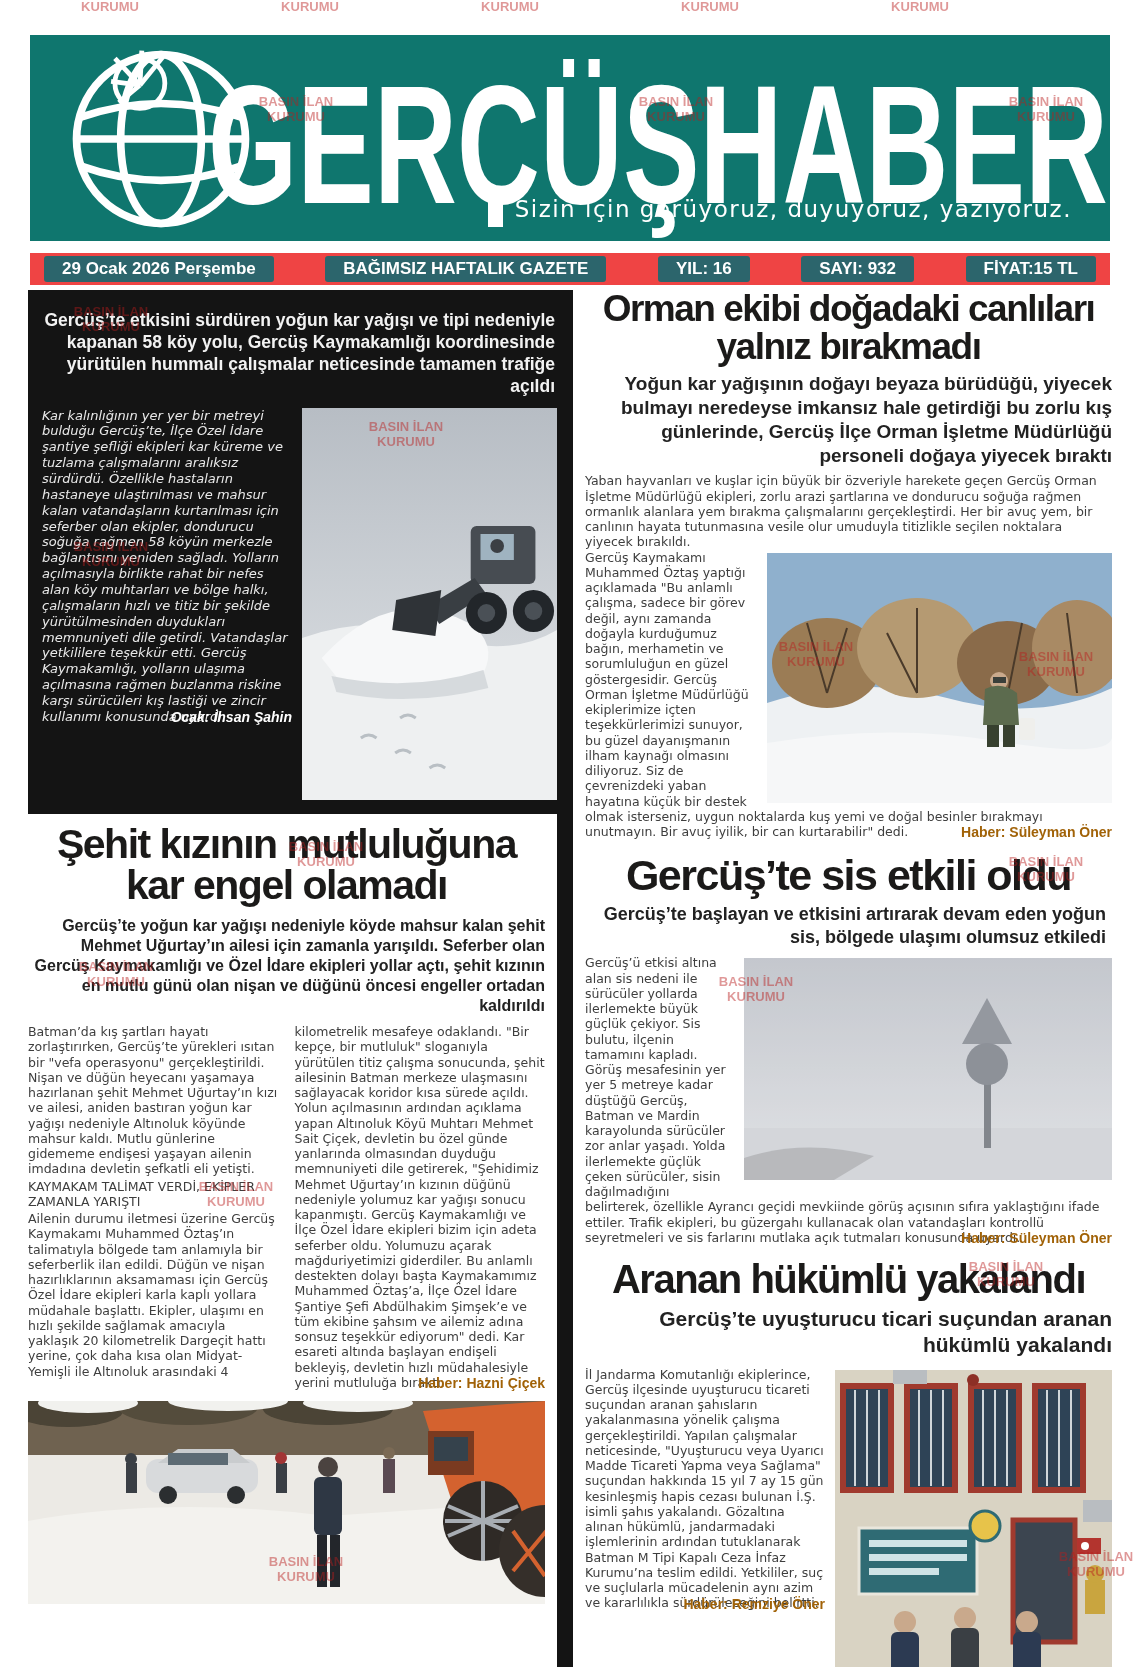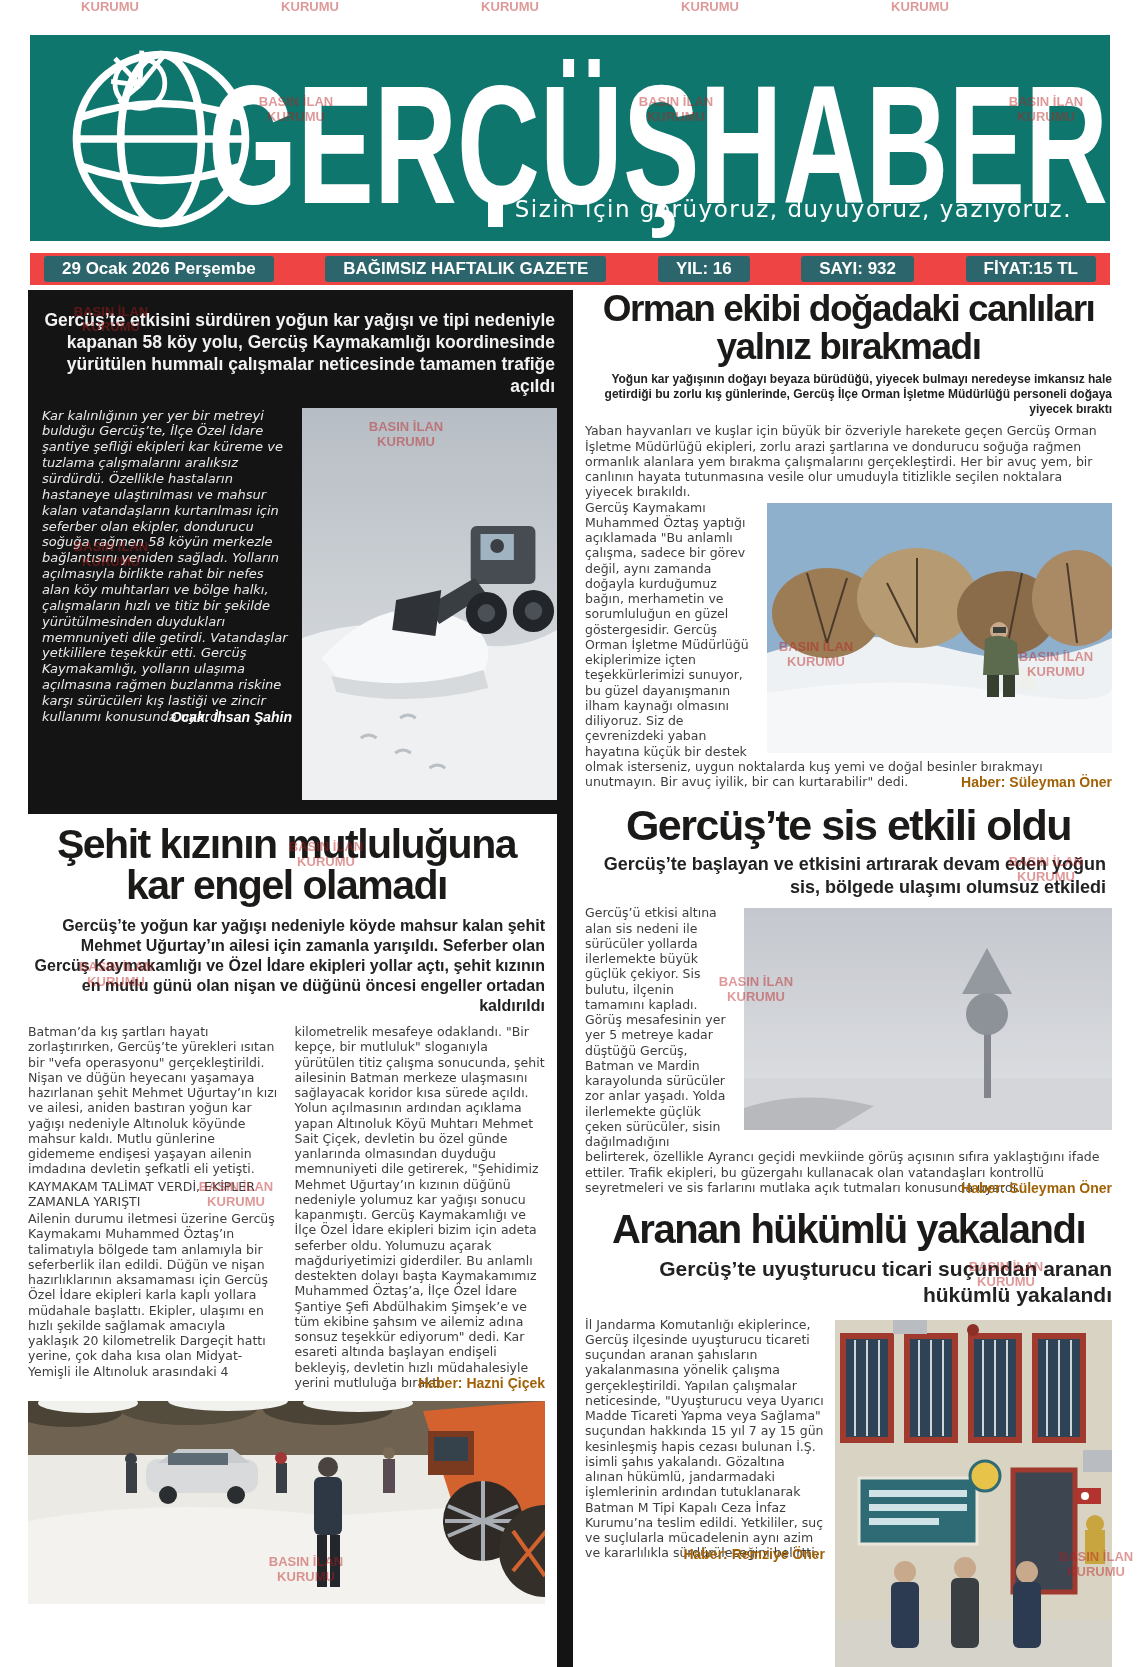--- a/index.html
+++ b/index.html
@@ -45,21 +45,21 @@
   
   .a2 { margin-top:10px; }
   .a2 .hl { font-size:41px; }
   .a2 .sub { font-size:16px; margin:9px 0 8px; }
   .twocol { column-count:2; column-gap:16px; }
   .crosshead { display:block; margin:2px 0; }
   .wedding-photo { margin-top:9px; width:517px; height:203px; display:block; }
 
   
   .a3 .hl { font-size:37px; }
-  .a3 .sub { font-size:12px; margin:7px 0 6px; }
+  .a3 .sub { font-size:19px; margin:7px 0 6px; }
   .a4 { margin-top:12px; }
   .a4 .hl { font-size:43px; }
   .a4 .sub { font-size:18px; margin:6px 6px 7px; }
   .a5 { margin-top:12px; }
   .a5 .hl { font-size:40px; }
   .a5 .sub { font-size:21px; margin:6px 0 8px; }
   .float-img { float:right; margin:3px 0 6px 10px; }
   .clear { clear:both; }
 
   

